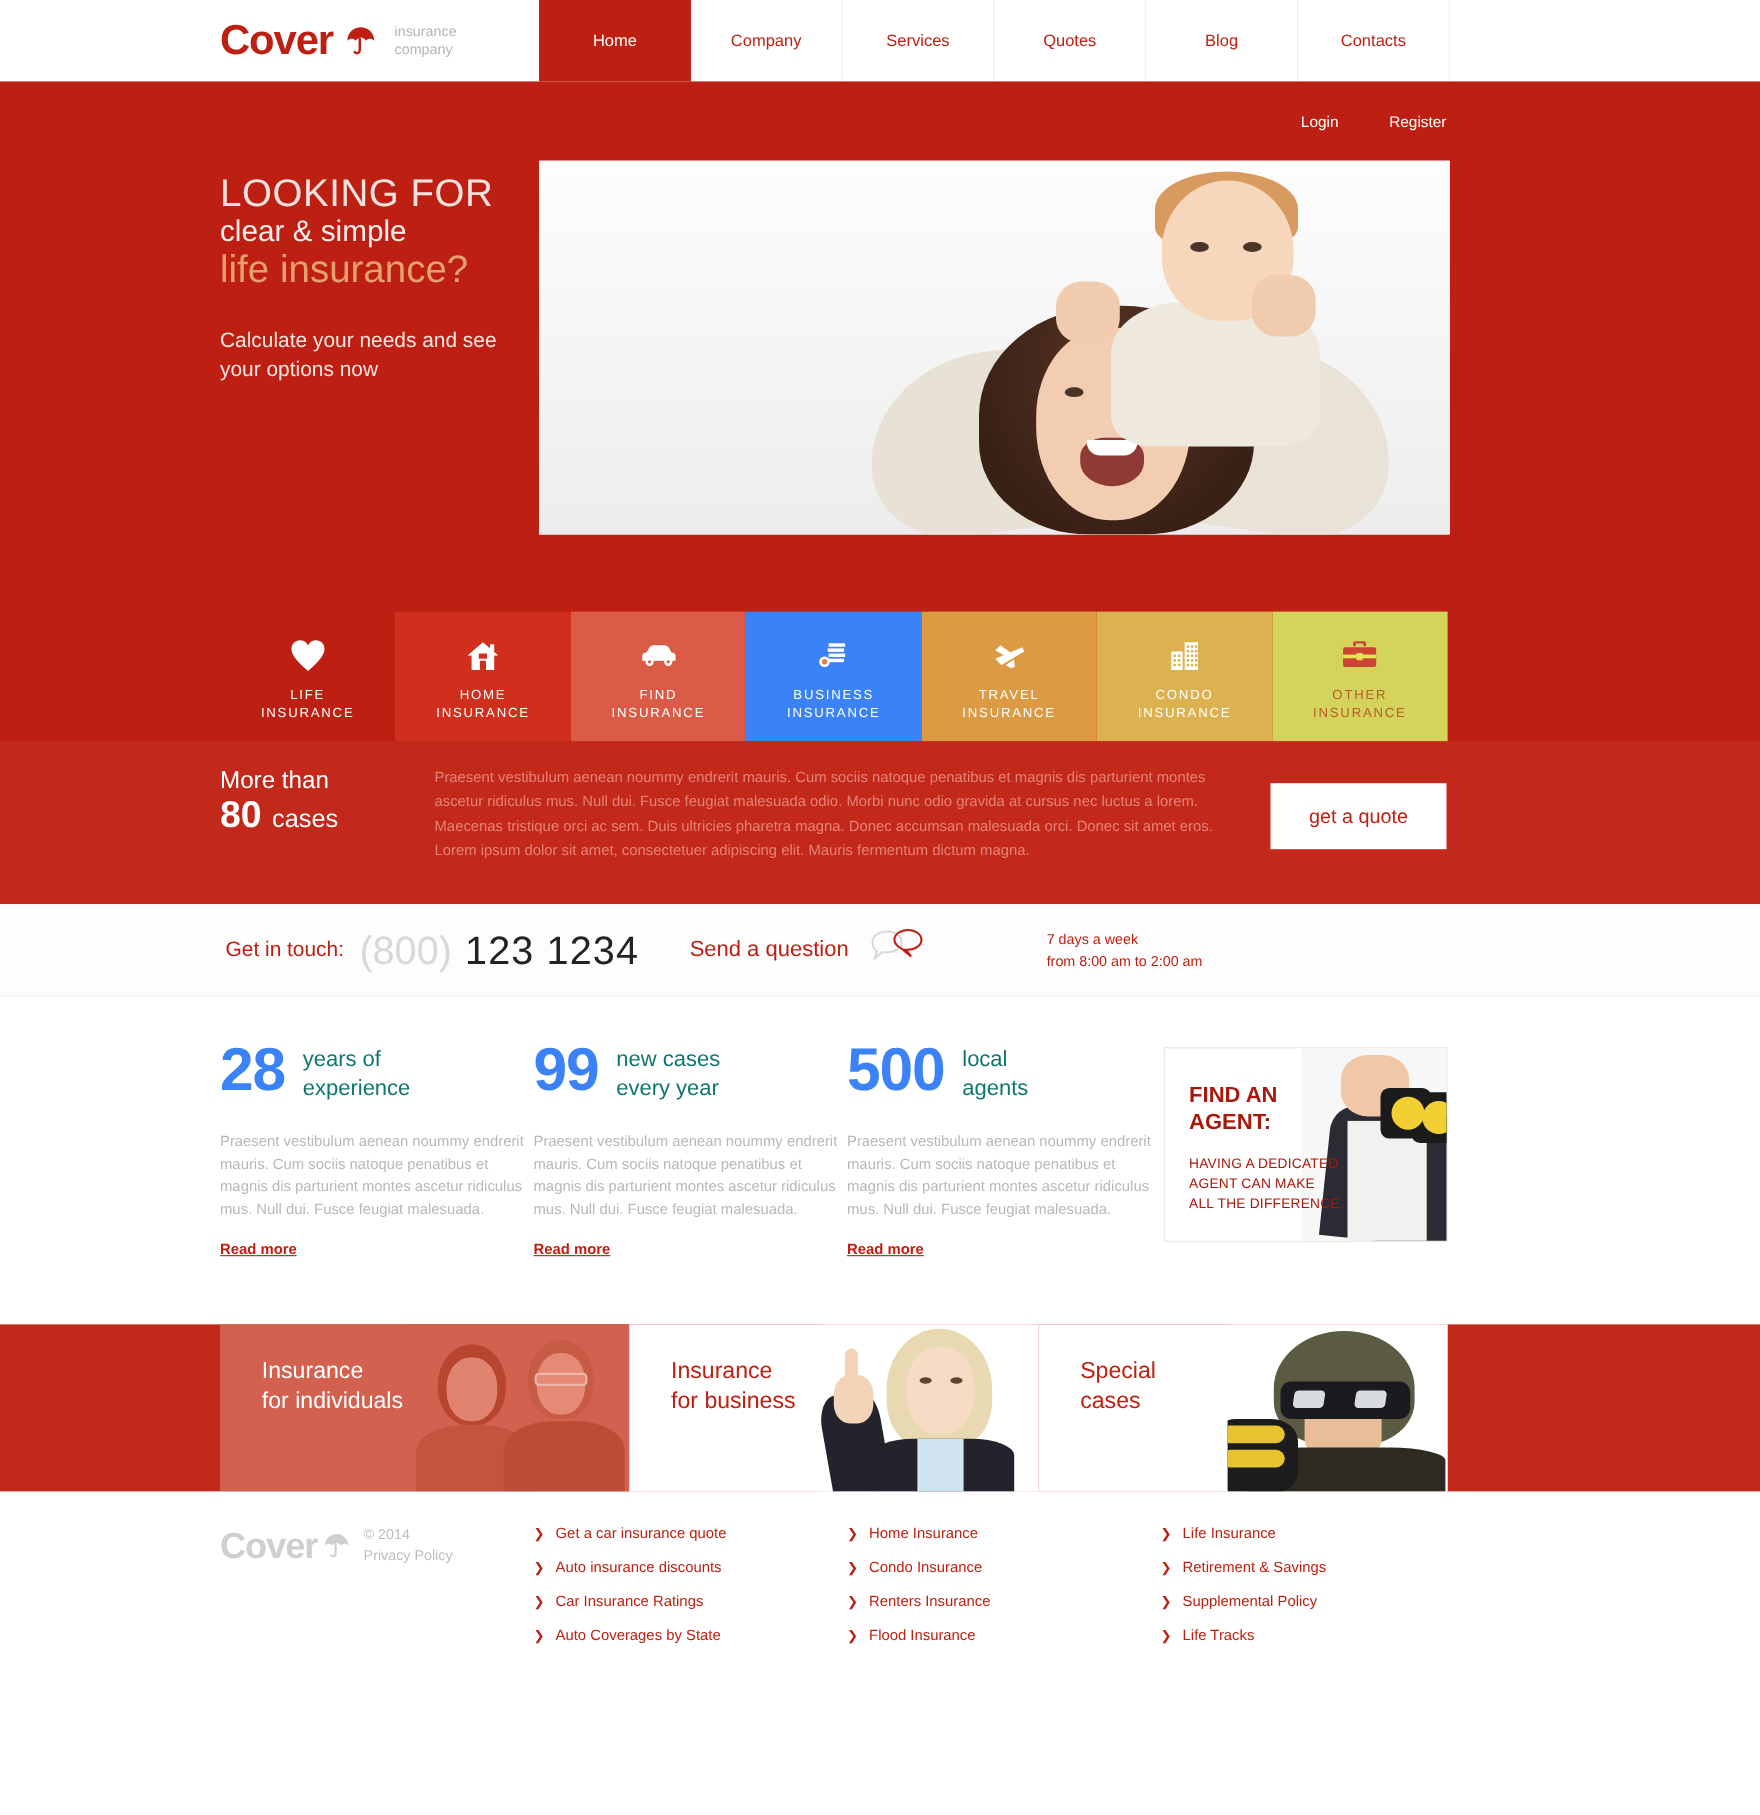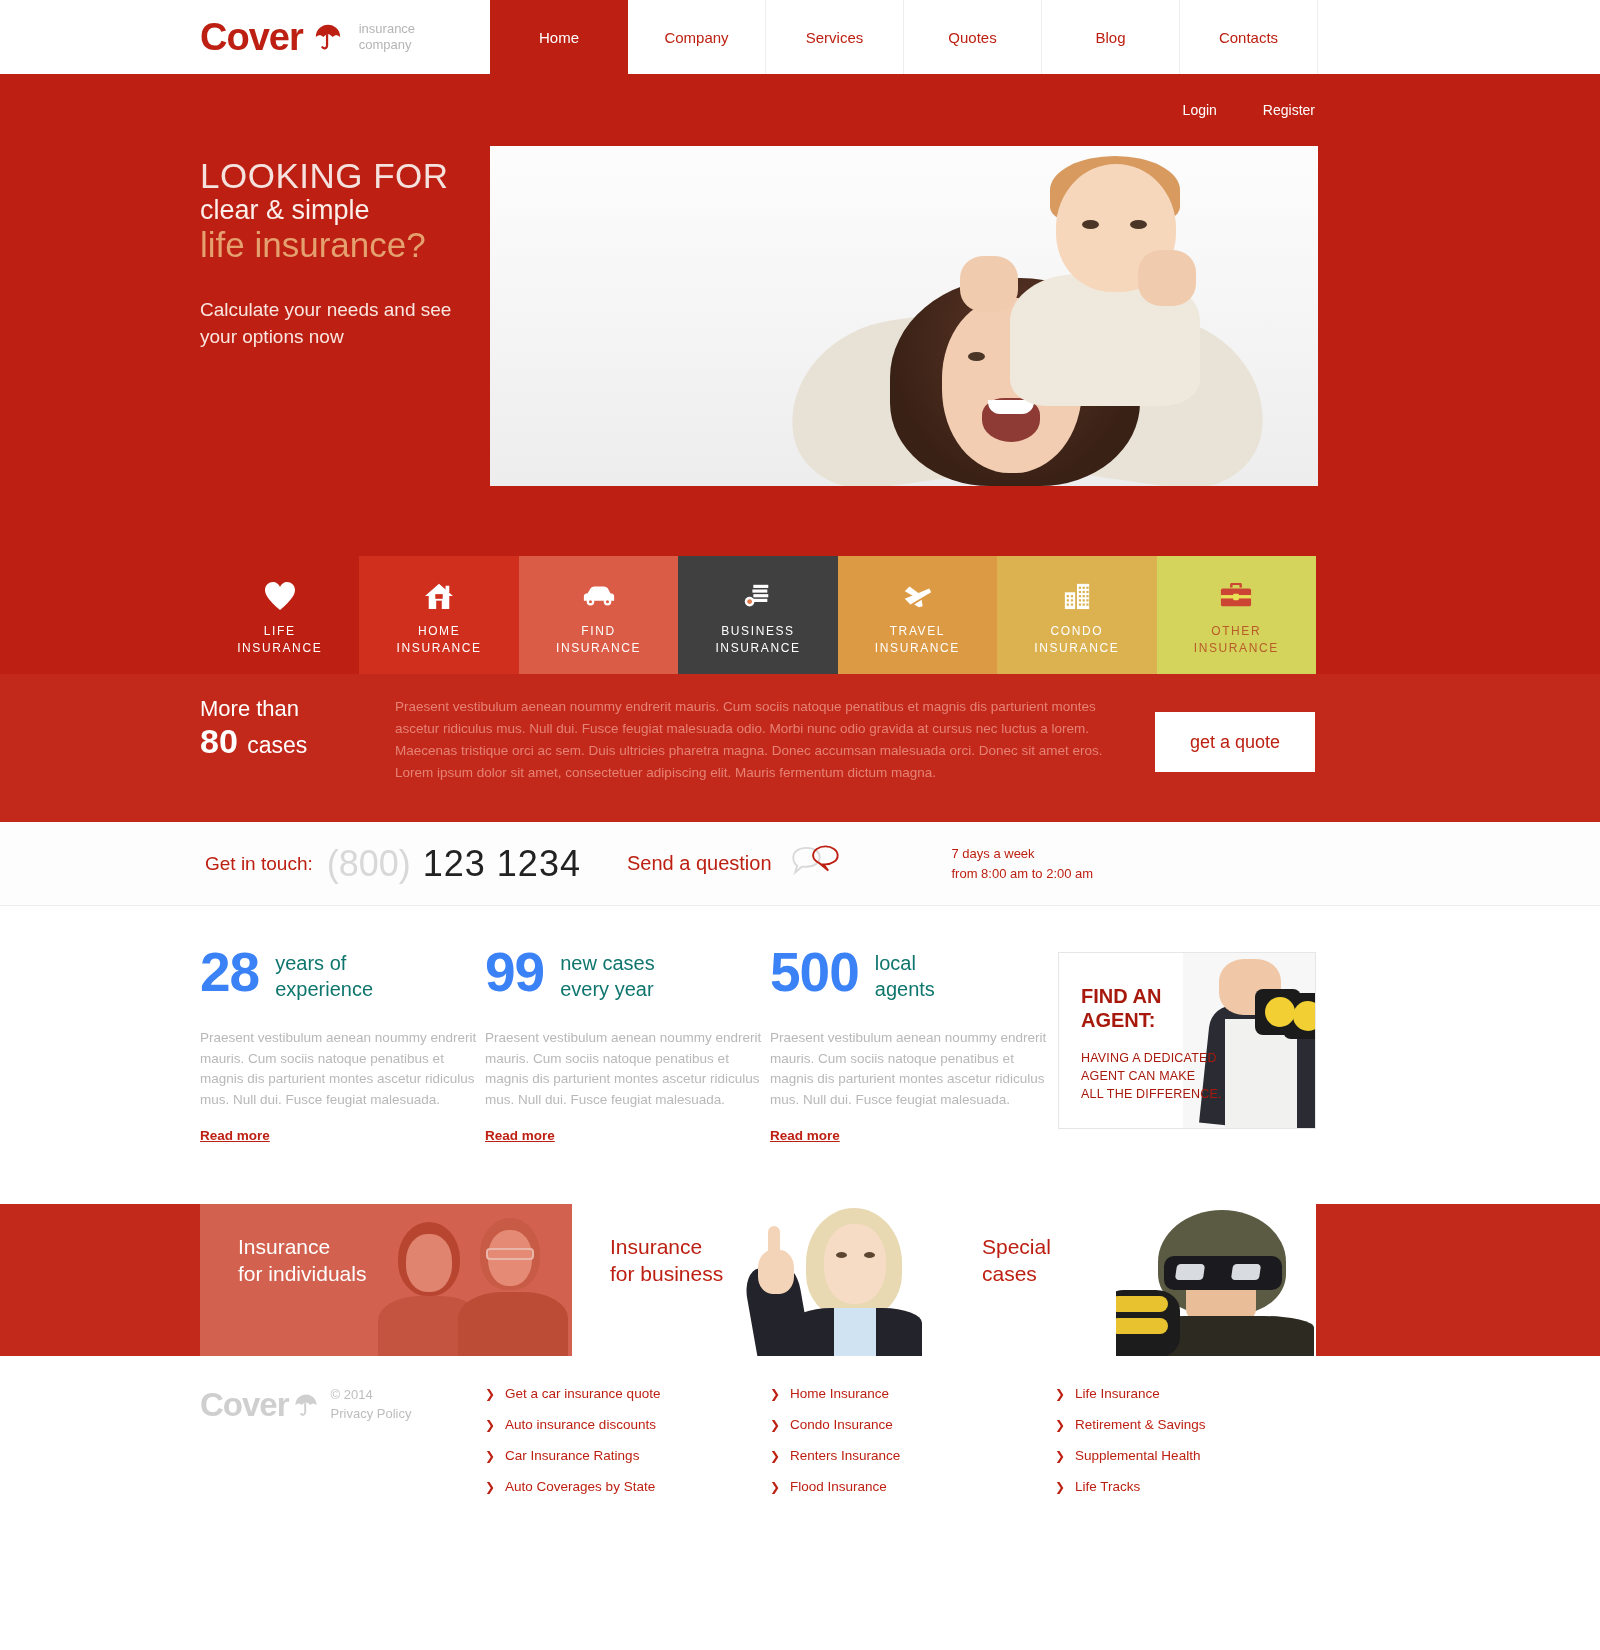--- a/index.html
+++ b/index.html
@@ -110,21 +110,21 @@
     flex: 1; display: flex; flex-direction: column; align-items: center; justify-content: center;
     gap: 10px; cursor: pointer; padding-top: 6px;
   }
   .cat-icon { height: 34px; display: flex; align-items: center; justify-content: center; }
   .cat-label {
     font-size: 12px; letter-spacing: 1.6px; text-align: center; line-height: 1.45; color: #ffffff;
   }
   .cat.c0 { background: #bd2012; }
   .cat.c1 { background: #d12f1d; }
   .cat.c2 { background: #db5c46; }
-  .cat.c3 { background: #404040; }
+  .cat.c3 { background: #3b82f6; }
   .cat.c4 { background: #dd9a45; }
   .cat.c5 { background: #deb košik; }
   .cat.c5 { background: #ddb košik; }
   .cat.c5 { background: #dcb251; }
   .cat.c6 { background: #d4d35c; }
   .cat.c6 .cat-label { color: #b85c2a; }
 
   
   .band {
     position: absolute; left: 0; top: 674px; width: 1600px; height: 148px; background: #c2291a;
@@ -642,21 +642,21 @@
         <div class="f-link">
             <span class="f-chev">❯</span>
             <span>Life Insurance</span>
           </div>
         <div class="f-link">
             <span class="f-chev">❯</span>
             <span>Retirement &amp; Savings</span>
           </div>
         <div class="f-link">
             <span class="f-chev">❯</span>
-            <span>Supplemental Health</span>
+            <span>Supplemental Policy</span>
           </div>
         <div class="f-link">
             <span class="f-chev">❯</span>
             <span>Life Tracks</span>
           </div>
       </div>
     </div>
   </div>
 
 </div>

